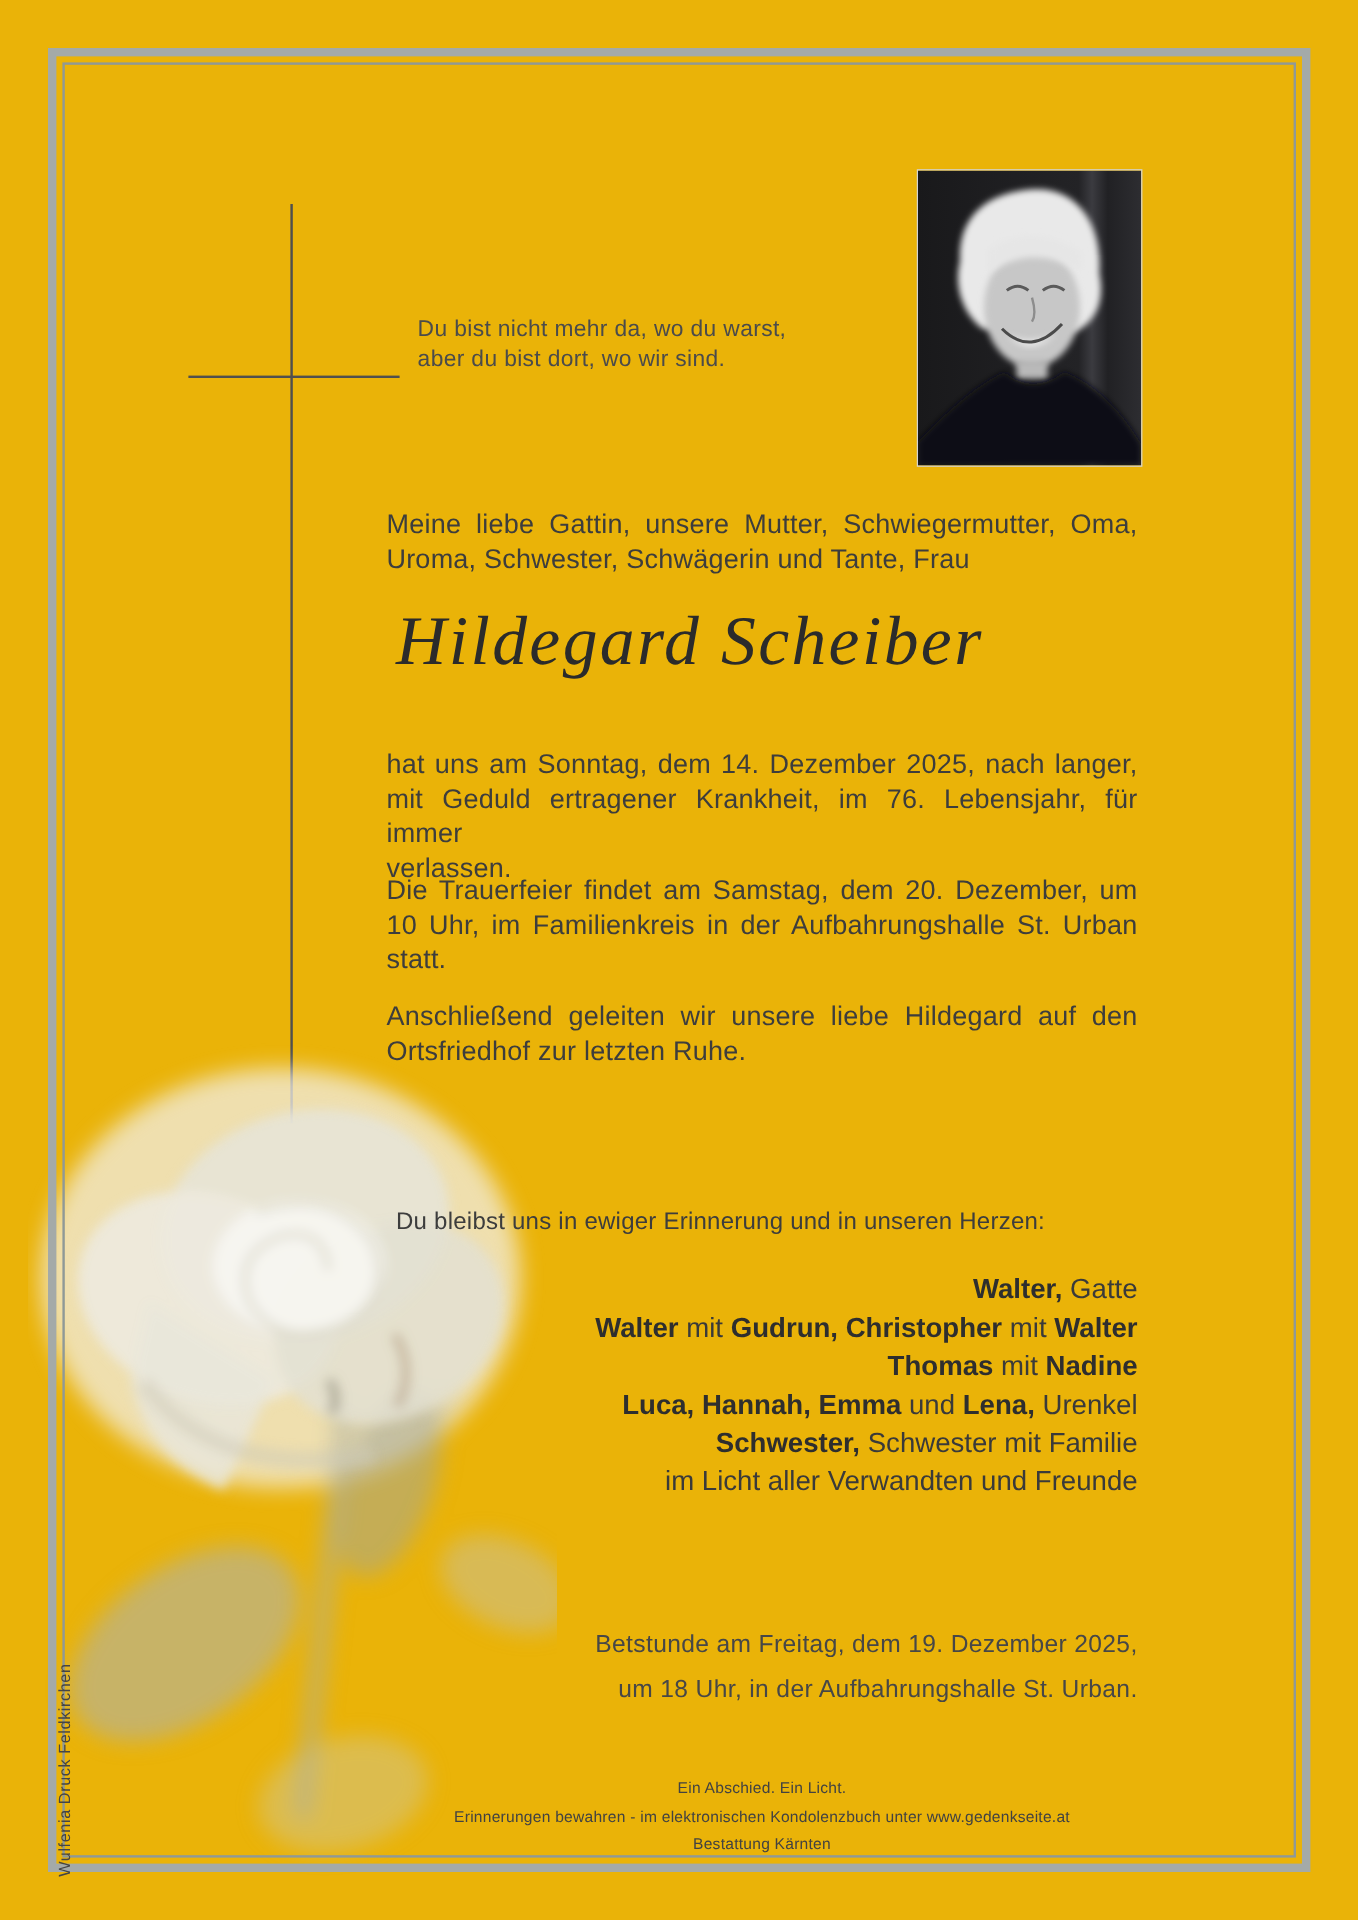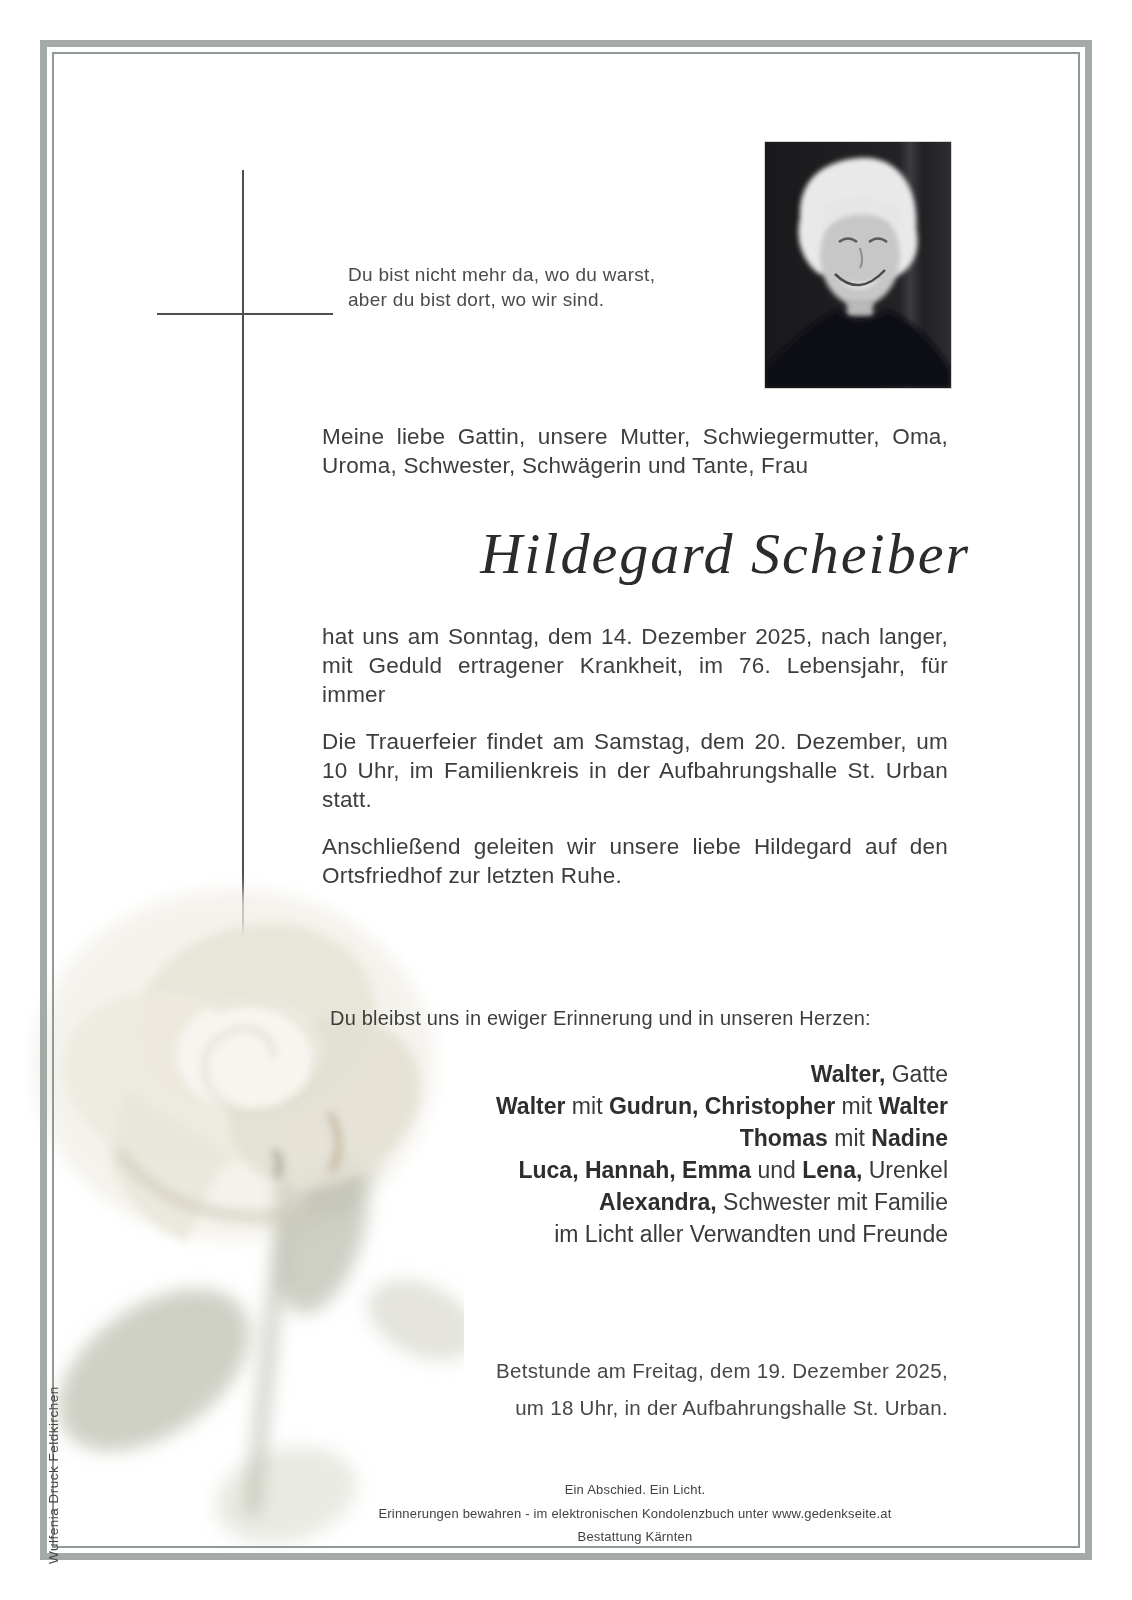--- a/index.html
+++ b/index.html
@@ -1,18 +1,18 @@
 <!DOCTYPE html>
 <html><head>
 <meta charset="utf-8">
 <style>
   html,body{margin:0;padding:0;background:#e8e8e6;}
   .card{
     position:relative;width:1132px;height:1600px;margin:0 auto;
-    background:#ffffff;overflow:hidden;
+    background:#eab308;overflow:hidden;
     font-family:"Liberation Sans",sans-serif;color:#3d3d3d;
   }
   
   .frame-outer{position:absolute;left:40px;top:40px;right:40px;bottom:40px;
     border:7px solid #a4aaa8;z-index:5;pointer-events:none;}
   .frame-inner{position:absolute;left:52px;top:52px;right:52px;bottom:52px;
     border:2px solid #8f9997;z-index:5;pointer-events:none;}
   
   .cross-v{position:absolute;left:242px;top:170px;width:2px;height:766px;background:#4f4f4f;}
   .cross-h{position:absolute;left:157px;top:313px;width:176px;height:2px;background:#4f4f4f;}
@@ -22,21 +22,21 @@
   
   .photo{position:absolute;left:765px;top:142px;width:186px;height:246px;z-index:3;
     outline:1px solid #d4d4d2;}
   
   .col{position:absolute;left:322px;width:626px;z-index:3;}
   .par{font-size:22.5px;line-height:29px;letter-spacing:.2px;color:#3d3d3d;}
   .tline{white-space:nowrap;}
   .tline.just{white-space:normal;text-align:justify;text-align-last:justify;}
   .name{position:absolute;left:330px;top:500px;width:640px;z-index:3;
     font-family:"Liberation Serif",serif;font-style:italic;font-weight:400;
-    font-size:58px;letter-spacing:2px;color:#2b2b2b;text-align:right;margin-top:20px;}
+    font-size:58px;letter-spacing:2px;color:#2b2b2b;text-align:left;}
   .remember{font-size:20px;letter-spacing:.2px;color:#3d3d3d;}
   
   .family{position:absolute;left:322px;top:1058px;width:626px;z-index:3;
     text-align:right;font-size:23px;line-height:32px;color:#3a3a3a;}
   .family .b{font-weight:700;color:#2e2e2e;}
   
   .betstunde{position:absolute;left:322px;top:1352px;width:626px;z-index:3;
     text-align:right;font-size:20.5px;line-height:37px;color:#474747;letter-spacing:.3px;}
   
   .footer{position:absolute;left:272px;top:1478px;width:726px;z-index:3;
@@ -125,20 +125,21 @@
   <div class="col par" style="top:422px">
       <div class="tline just">Meine liebe Gattin, unsere Mutter, Schwiegermutter, Oma,</div>
       <div class="tline">Uroma, Schwester, Schwägerin und Tante, Frau</div>
     </div>
 
   <div class="name">Hildegard Scheiber</div>
 
   <div class="col par" style="top:622px">
       <div class="tline just">hat uns am Sonntag, dem 14. Dezember 2025, nach langer,</div>
       <div class="tline just">mit Geduld ertragener Krankheit, im 76. Lebensjahr, für immer</div>
+      <div class="tline">verlassen.</div>
     </div>
 
   <div class="col par" style="top:727px">
       <div class="tline just">Die Trauerfeier findet am Samstag, dem 20. Dezember, um</div>
       <div class="tline just">10 Uhr, im Familienkreis in der Aufbahrungshalle St. Urban</div>
       <div class="tline">statt.</div>
     </div>
 
   <div class="col par" style="top:832px">
       <div class="tline just">Anschließend geleiten wir unsere liebe Hildegard auf den</div>
@@ -146,21 +147,21 @@
     </div>
 
 
   <div class="col remember" style="top:1007px;left:330px">Du bleibst uns in ewiger Erinnerung und in unseren Herzen:</div>
 
   <div class="family">
     <div><span class="b">Walter,</span><span> Gatte</span></div>
     <div><span class="b">Walter</span><span> mit </span><span class="b">Gudrun, Christopher</span><span> mit </span><span class="b">Walter</span></div>
     <div><span class="b">Thomas</span><span> mit </span><span class="b">Nadine</span></div>
     <div><span class="b">Luca, Hannah, Emma</span><span> und </span><span class="b">Lena,</span><span> Urenkel</span></div>
-    <div><span class="b">Alexandra,</span><span> Schwester mit Familie</span></div>
+    <div><span class="b">Schwester,</span><span> Schwester mit Familie</span></div>
     <div><span>im Licht aller Verwandten und Freunde</span></div>
   </div>
 
   <div class="betstunde">
     <div>Betstunde am Freitag, dem 19. Dezember 2025,</div>
     <div>um 18 Uhr, in der Aufbahrungshalle St. Urban.</div>
   </div>
 
   <div class="footer">
     <div>Ein Abschied. Ein Licht.</div>

